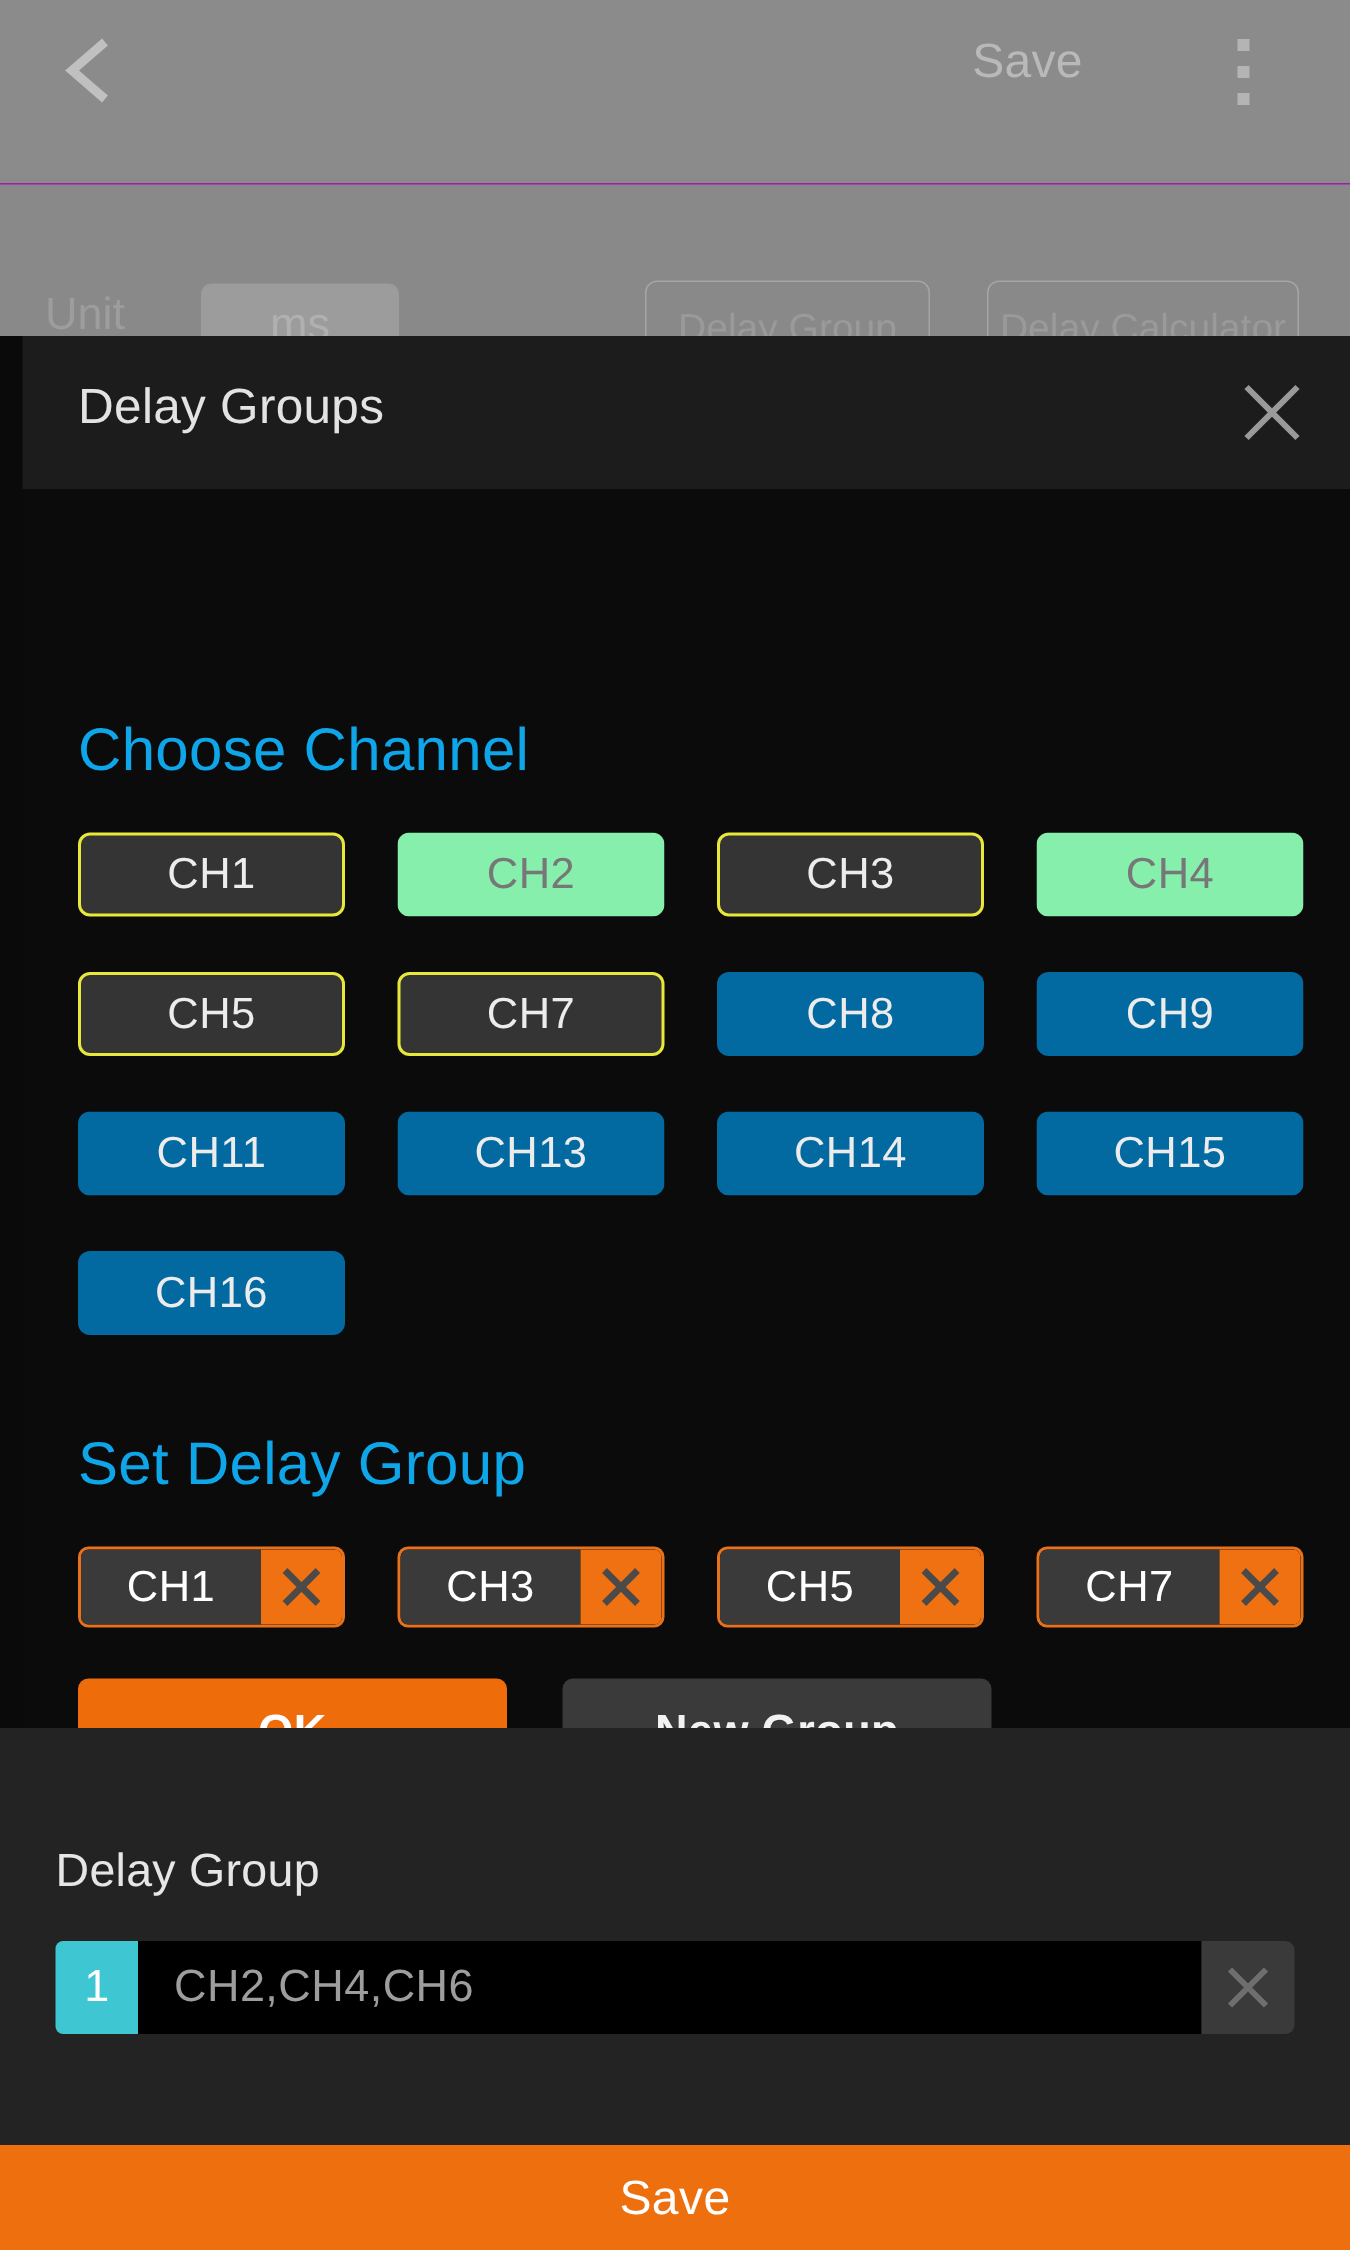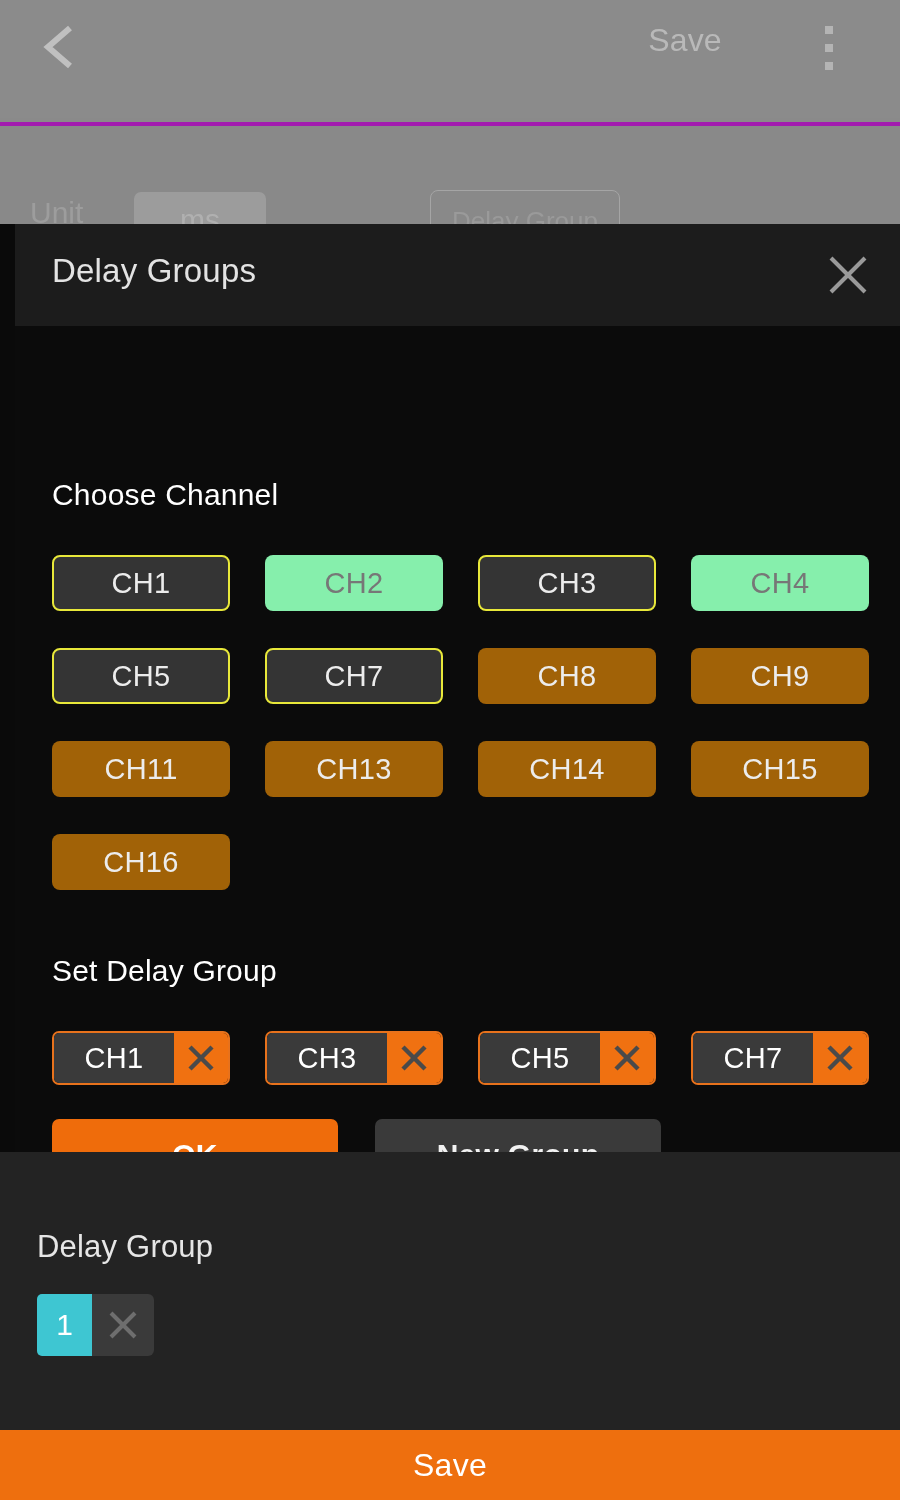--- a/index.html
+++ b/index.html
@@ -67,21 +67,21 @@
   .bg-dots i {
     display: block;
     width: 8px; height: 8px;
     background: #b4b4b4;
   }
   .bg-subbar {
     position: absolute;
     left: 0; top: 122px;
     width: 900px; height: 105px;
     background: #898989;
-    border-top: 4px solid #a21caf;
+    border-top: 1px solid #a21caf;
   }
   .bg-row {
     position: absolute;
     left: 0; top: 66px;
     width: 900px; height: 60px;
   }
   .bg-unit-label {
     position: absolute;
     left: 30px; top: 4px;
     color: #9d9d9d;
@@ -141,40 +141,40 @@
   .modal-close svg { display:block; }
 
   .modal-body {
     position: relative;
     height: 826px;
     background: #0b0b0b;
   }
 
   .section-label {
     position: absolute;
-    color: #ffffff;
-    font-size: 30px;
+    color: #0ea5e9;
+    font-size: 40px;
     letter-spacing: .2px;
   }
   #lbl-choose-channel { left: 37px; top: 152px; }
   #lbl-set-delay-group { left: 37px; top: 628px; }
 
   
   .ch-grid {
     position: absolute;
     left: 37px; top: 229px;
     width: 820px;
     display: grid;
     grid-template-columns: repeat(4, 178px);
     grid-auto-rows: 56px;
     column-gap: 35px;
     row-gap: 37px;
   }
   .ch-btn {
-    background: #a16207;
+    background: #0369a1;
     border: 2px solid transparent;
     border-radius: 8px;
     color: #ececec;
     font-size: 29px;
     display: flex;
     align-items: center;
     justify-content: center;
     box-sizing: border-box;
     letter-spacing: .3px;
   }
@@ -346,20 +346,21 @@
         <i></i>
         <i></i>
         <i></i>
       </div>
     </div>
     <div class="bg-subbar">
       <div class="bg-row">
         <div class="bg-unit-label">Unit</div>
         <div class="bg-ms-btn">ms</div>
         <div class="bg-tab t1">Delay Group</div>
+        <div class="bg-tab t2">Delay Calculator</div>
       </div>
     </div>
   </div>
 
   <div class="modal">
 
     <div class="modal-header">
       <div class="modal-title">Delay Groups</div>
       <div class="modal-close">
         <span>
@@ -451,20 +452,21 @@
       </div>
 
     </div>
   </div>
 
   <div class="lower-panel">
     <div class="lower-title">Delay Group</div>
 
     <div class="group-row">
       <div class="group-index">1</div>
+      <div class="group-value">CH2,CH4,CH6</div>
       <div class="group-clear">
         <span>
           <svg width="40" height="40" viewBox="0 0 40 40">
             <line x1="8" y1="8" x2="32" y2="32" stroke="#6e6e6e" stroke-width="4"></line>
             <line x1="32" y1="8" x2="8" y2="32" stroke="#6e6e6e" stroke-width="4"></line>
           </svg>
         </span>
       </div>
     </div>
   </div>

